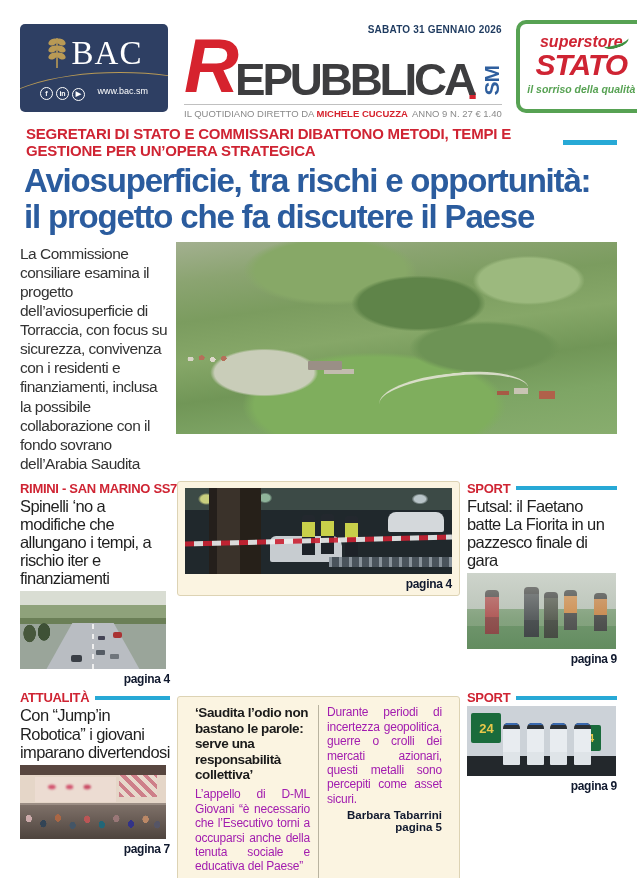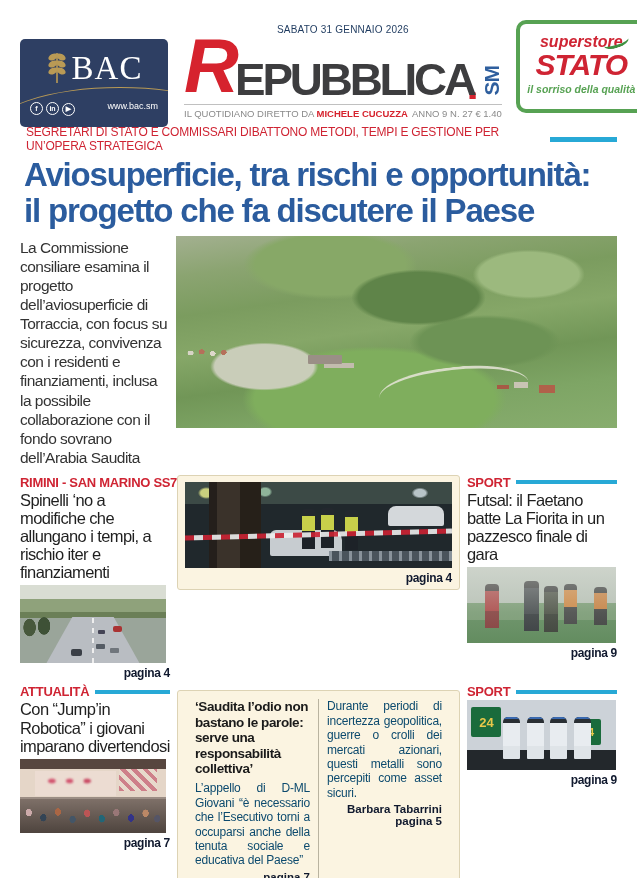--- a/index.html
+++ b/index.html
@@ -1,49 +1,49 @@
 <!DOCTYPE html>
 <html><head>
 <meta charset="utf-8">
 <style>
   * { margin:0; padding:0; box-sizing:border-box; }
   body { background:#ffffff; font-family:"Liberation Sans", sans-serif; }
   .page { width:637px; height:878px; background:#fff; padding:20px 20px 0 20px; overflow:hidden; position:relative; }
 
   
   .header { display:flex; align-items:stretch; height:93px; margin-bottom:12px; }
-  .bac { width:148px; height:88px; margin-top:19px; background:#2e3f63; border-radius:5px; position:relative; overflow:hidden; flex:none; }
+  .bac { width:148px; height:88px; margin-top:4px; background:#2e3f63; border-radius:5px; position:relative; overflow:hidden; flex:none; }
   .bac-curve { position:absolute; left:-30px; top:48px; width:260px; height:90px; border-top:1.5px solid #b99a55; border-radius:50%; }
   .bac-main { display:flex; align-items:center; justify-content:center; height:58px; gap:4px; }
   .bac-name { color:#fff; font-family:"Liberation Serif", serif; font-size:33px; letter-spacing:1px; }
-  .bac-bottom { display:flex; justify-content:space-between; align-items:center; padding:0 10px;text-align:right; }
+  .bac-bottom { display:flex; justify-content:space-between; align-items:center; padding:0 20px;text-align:right; }
   .soc { width:13px; height:13px; border:1px solid #fff; border-radius:50%; color:#fff; font-size:7px; display:inline-flex; align-items:center; justify-content:center; margin-right:3px; font-weight:bold; }
   .bac-url { color:#fff; font-size:9px; }
 
   .masthead { flex:1; padding:4px 14px 0 16px; position:relative; }
-  .mh-date { text-align:center; font-size:10px; font-weight:normal; color:#1e3a5f; letter-spacing:.2px; }
+  .mh-date { text-align:right; font-size:10px; font-weight:bold; color:#1e3a5f; letter-spacing:.2px; }
   .mh-logo { display:flex; align-items:flex-end; height:62px; position:relative; }
   .mh-r { font-size:76px; line-height:.82; font-weight:bold; font-style:italic; color:#d6232e; letter-spacing:-4px; position:relative; }
   .mh-star { position:absolute; left:44px; top:-4px; color:#fff; font-size:17px; font-style:normal; }
   .mh-rest { font-size:44px; line-height:.8; font-weight:bold; color:#3d3d3f; letter-spacing:-3px; transform:scaleX(1.04); transform-origin:left bottom; display:inline-block; }
   .mh-dot { font-size:44px; line-height:.6; font-weight:bold; color:#d6232e; margin-left:2px; }
   .mh-sm { writing-mode:vertical-rl; transform:rotate(180deg); font-size:21px; font-weight:bold; color:#2f5f9e; letter-spacing:-1px; line-height:1; margin-left:2px; margin-bottom:2px; }
   .mh-tagline { border-top:1px solid #c0c0c0; margin-top:7px; padding-top:3px; display:flex; justify-content:space-between; font-size:9.5px; color:#8a8a8a; }
   .mh-director { color:#d6232e; font-weight:bold; }
   .mh-issue { color:#8a8a8a; }
 
   .coal { width:131px; height:93px; border:4px solid #57a253; border-radius:10px; background:#fff; text-align:center; padding-top:10px; flex:none; position:relative; }
   .coal-sup { color:#cf2433; font-size:16px; font-weight:bold; font-style:italic; line-height:1; }
   .coal-name { color:#cf2433; font-size:30px; font-weight:bold; font-style:italic; letter-spacing:-1px; line-height:1; position:relative; display:inline-block; }
   .coal-leaf { position:absolute; right:14px; top:12px; width:26px; height:12px; border-bottom:3px solid #3f9140; border-radius:50%; transform:rotate(-18deg); }
   .coal-tag { color:#57a253; font-size:10.5px; font-weight:bold; font-style:italic; margin-top:3px; }
 
   
   .kicker-row { display:flex; align-items:center; gap:8px; margin:2px 0 4px 6px; }
-  .kicker { color:#cf2433; font-weight:normal; font-size:12px; letter-spacing:-.2px; }
+  .kicker { color:#cf2433; font-weight:bold; font-size:15px; letter-spacing:-.2px; }
   .cyan-dash { height:5px; background:#27a9d6; width:80px; }
   .headline { color:#2b5c9e; font-weight:bold; font-size:33.5px; line-height:1.06; letter-spacing:-1.2px; margin:2px 0 8px 4px; transform:scaleX(.985); transform-origin:left top; }
 
   
   .main-row { display:flex; gap:6px; margin-bottom:8px; }
   .lead { width:150px; flex:none; font-size:15.5px; line-height:1.23; color:#333; letter-spacing:-.5px; padding-top:2px; }
   .photo { position:relative; overflow:hidden; background:#888; }
   .photo-main { flex:1; height:192px; background:
       radial-gradient(90px 40px at 20% 68%, #c9cdb9 0 55%, transparent 60%),
       radial-gradient(120px 50px at 55% 32%, #5f8449 0 50%, transparent 56%),
@@ -115,21 +115,21 @@
   .photo-daytona { width:149px; height:70px; background:linear-gradient(180deg, #ccd2d8 0 72%, #23282c 72% 100%); }
   .pd-logo { position:absolute; background:#1a6b3c; border-radius:2px; color:#e8c84a; font-weight:bold; display:flex; align-items:center; justify-content:center; }
   .pd-logo.a { left:3%; top:10%; width:30px; height:30px; font-size:13px; }
   .pd-logo.b { right:10%; top:26%; width:26px; height:26px; font-size:11px; }
   .pd-fig { position:absolute; bottom:16%; width:17px; height:42px; background:linear-gradient(180deg, #2a2f34 0 15%, #e8ecf0 15% 70%, #dfe4e8 70% 100%); border-radius:5px 5px 1px 1px; box-shadow:inset 0 14px 0 -12px #3a6ab0; }
 
   .split-box { background:#fbf4e1; border:1px solid #ddd3b4; border-radius:3px; padding:8px 9px 5px 9px; display:flex; margin-top:6px; }
   .split-col { flex:1; padding:0 8px; }
   .split-col + .split-col { border-left:1px solid #b9b3a0; }
   .split-title { font-size:13.5px; font-weight:bold; color:#1a1a1a; line-height:1.14; letter-spacing:-.4px; margin-bottom:5px; }
-  .split-body { font-size:12px; color:#0c4a6e; line-height:1.2; text-align:justify; letter-spacing:-.2px; }
+  .split-body { font-size:12px; color:#a21caf; line-height:1.2; text-align:justify; letter-spacing:-.2px; }
   .split-page { text-align:right; font-size:11.5px; font-weight:bold; color:#10192e; margin-top:3px; }
 </style>
 </head>
 <body>
 
 <div class="page">
 
   <div class="header">
     <div class="bac">
       <div class="bac-curve"></div>

